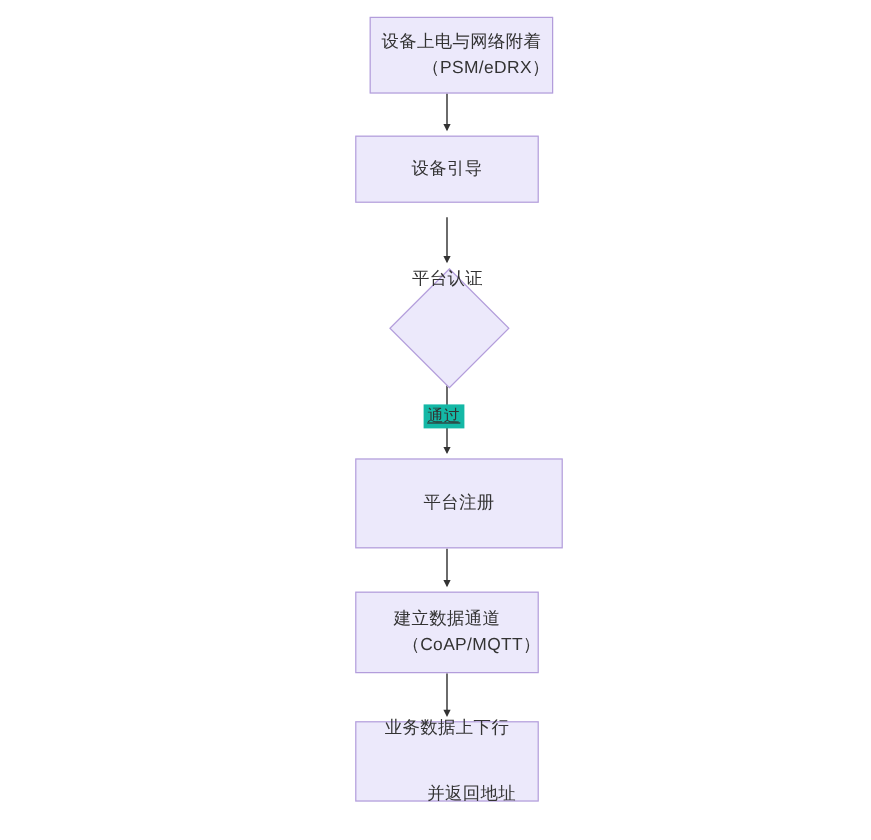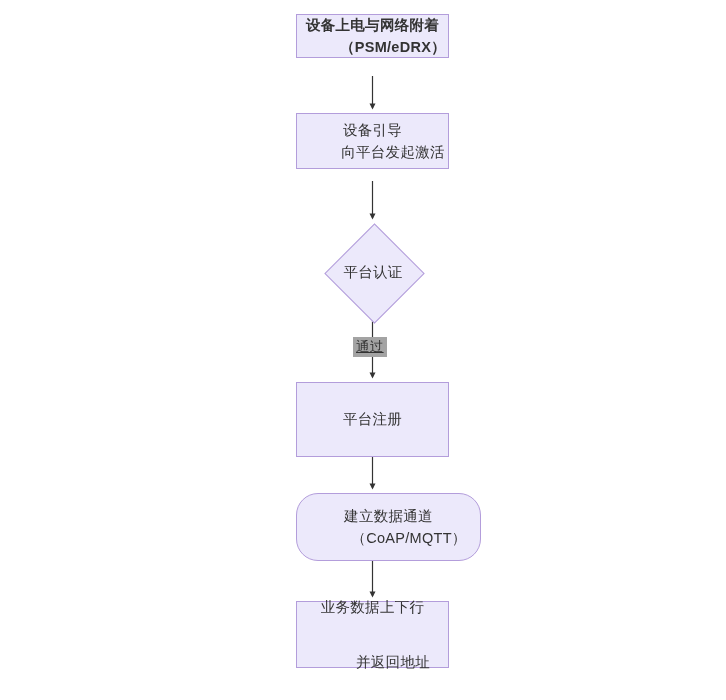--- a/index.html
+++ b/index.html
@@ -46,21 +46,21 @@
   .node .line2 {
     display: block;
     margin-left: 41px;
   }
   .node-diamond {
     position: absolute;
     box-sizing: border-box;
     background: transparent;
     border: none;
     display: flex;
-    align-items: center;
+    align-items: flex-start;
     justify-content: center;
   }
   .node-diamond .diamond-shape {
     position: absolute;
     left: 50%;
     top: 50%;
     width: 69px;
     height: 69px;
     margin-left: -34.5px;
     margin-top: -34.5px;
@@ -71,21 +71,21 @@
   .node-diamond .diamond-label {
     position: relative;
     z-index: 2;
     color: #333333;
     font-size: 14.5px;
     letter-spacing: 0.3px;
     white-space: nowrap;
   }
   .edge-label {
     position: absolute;
-    background: #a3a3a3;
+    background: #14b8a6;
     color: #333333;
     font-size: 13.5px;
     line-height: 1.3;
     padding: 1px 3px;
     white-space: nowrap;
     letter-spacing: 0.3px;
     text-decoration: underline;
   }
 </style>
 </head>
@@ -104,42 +104,41 @@
 
     <line x1="372.5" y1="181" x2="372.5" y2="218" stroke="#333333" stroke-width="1.2" marker-end="url(#arrowhead)"></line>
 
     <line x1="372.5" y1="320" x2="372.5" y2="377" stroke="#333333" stroke-width="1.2" marker-end="url(#arrowhead)"></line>
 
     <line x1="372.5" y1="457" x2="372.5" y2="488" stroke="#333333" stroke-width="1.2" marker-end="url(#arrowhead)"></line>
 
     <line x1="372.5" y1="561" x2="372.5" y2="596" stroke="#333333" stroke-width="1.2" marker-end="url(#arrowhead)"></line>
   </svg>
 
-  <div class="node" style="left:296px; top:14px; width:153px; height:44px;font-weight:bold;">
+  <div class="node" style="left:308px; top:14px; width:153px; height:64px;">
     <span class="line1">设备上电与网络附着</span>
     <span class="line2">（PSM/eDRX）</span>
   </div>
 
   <div class="node" style="left:296px; top:113px; width:153px; height:56px;">
     <span class="line1">设备引导</span>
-    <span class="line2">向平台发起激活</span>
   </div>
 
   <div class="node-diamond" style="left:324px; top:223px; width:98px; height:98px;">
     <div class="diamond-shape"></div>
     <span class="diamond-label">平台认证</span>
   </div>
 
   <div class="edge-label" style="left:353px; top:337px;">通过</div>
 
-  <div class="node" style="left:296px; top:382px; width:153px; height:75px;">
+  <div class="node" style="left:296px; top:382px; width:173px; height:75px;">
     <span class="line1">平台注册</span>
   </div>
 
-  <div class="node" style="left:296px; top:493px; width:185px; height:68px;border-radius:22px;">
+  <div class="node" style="left:296px; top:493px; width:153px; height:68px;">
     <span class="line1">建立数据通道</span>
     <span class="line2">（CoAP/MQTT）</span>
   </div>
 
   <div class="node" style="left:296px; top:601px; width:153px; height:67px;gap:32px;">
     <span class="line1">业务数据上下行</span>
     <span class="line2">并返回地址</span>
   </div>
 
 </div>

